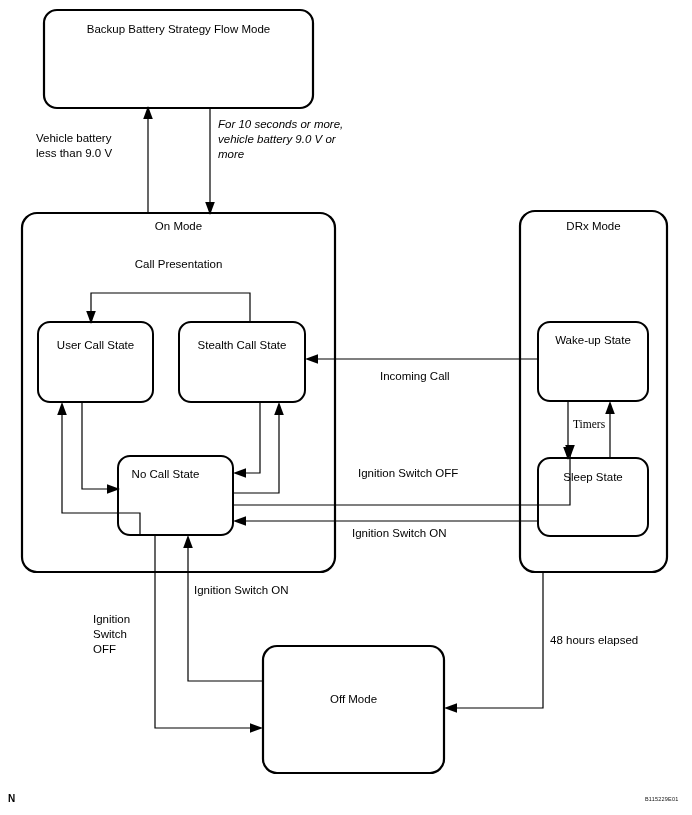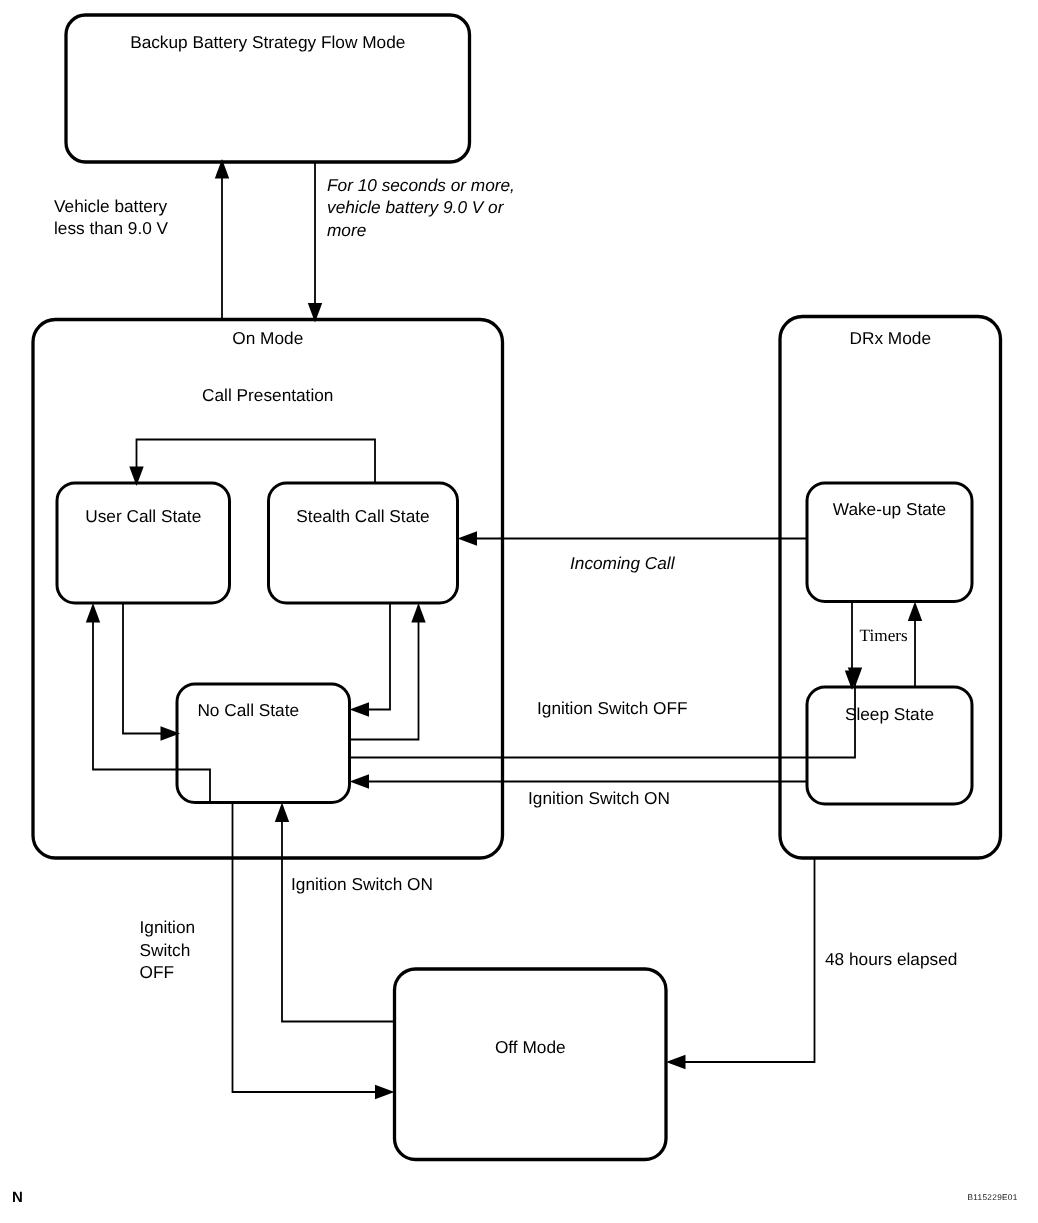--- a/index.html
+++ b/index.html
@@ -197,21 +197,21 @@
 
   <div class="node-label" style="left:263px; top:692px; width:181px;">Off Mode</div>
 
   <div class="edge-label" style="left:36px; top:131px;">Vehicle battery
 less than 9.0 V</div>
 
   <div class="edge-label" style="left:218px; top:117px;font-style:italic;">For 10 seconds or more,
 vehicle battery 9.0 V or
 more</div>
 
-  <div class="edge-label" style="left:380px; top:369px;font-style:italic;">Incoming Call</div>
+  <div class="edge-label" style="left:380px; top:369px;">Incoming Call</div>
 
   <div class="edge-label" style="left:573px; top:417px;font-family:Liberation Serif, serif;">Timers</div>
 
   <div class="edge-label" style="left:358px; top:466px;">Ignition Switch OFF</div>
 
   <div class="edge-label" style="left:352px; top:526px;">Ignition Switch ON</div>
 
   <div class="edge-label" style="left:194px; top:583px;">Ignition Switch ON</div>
 
   <div class="edge-label" style="left:93px; top:612px;">Ignition

